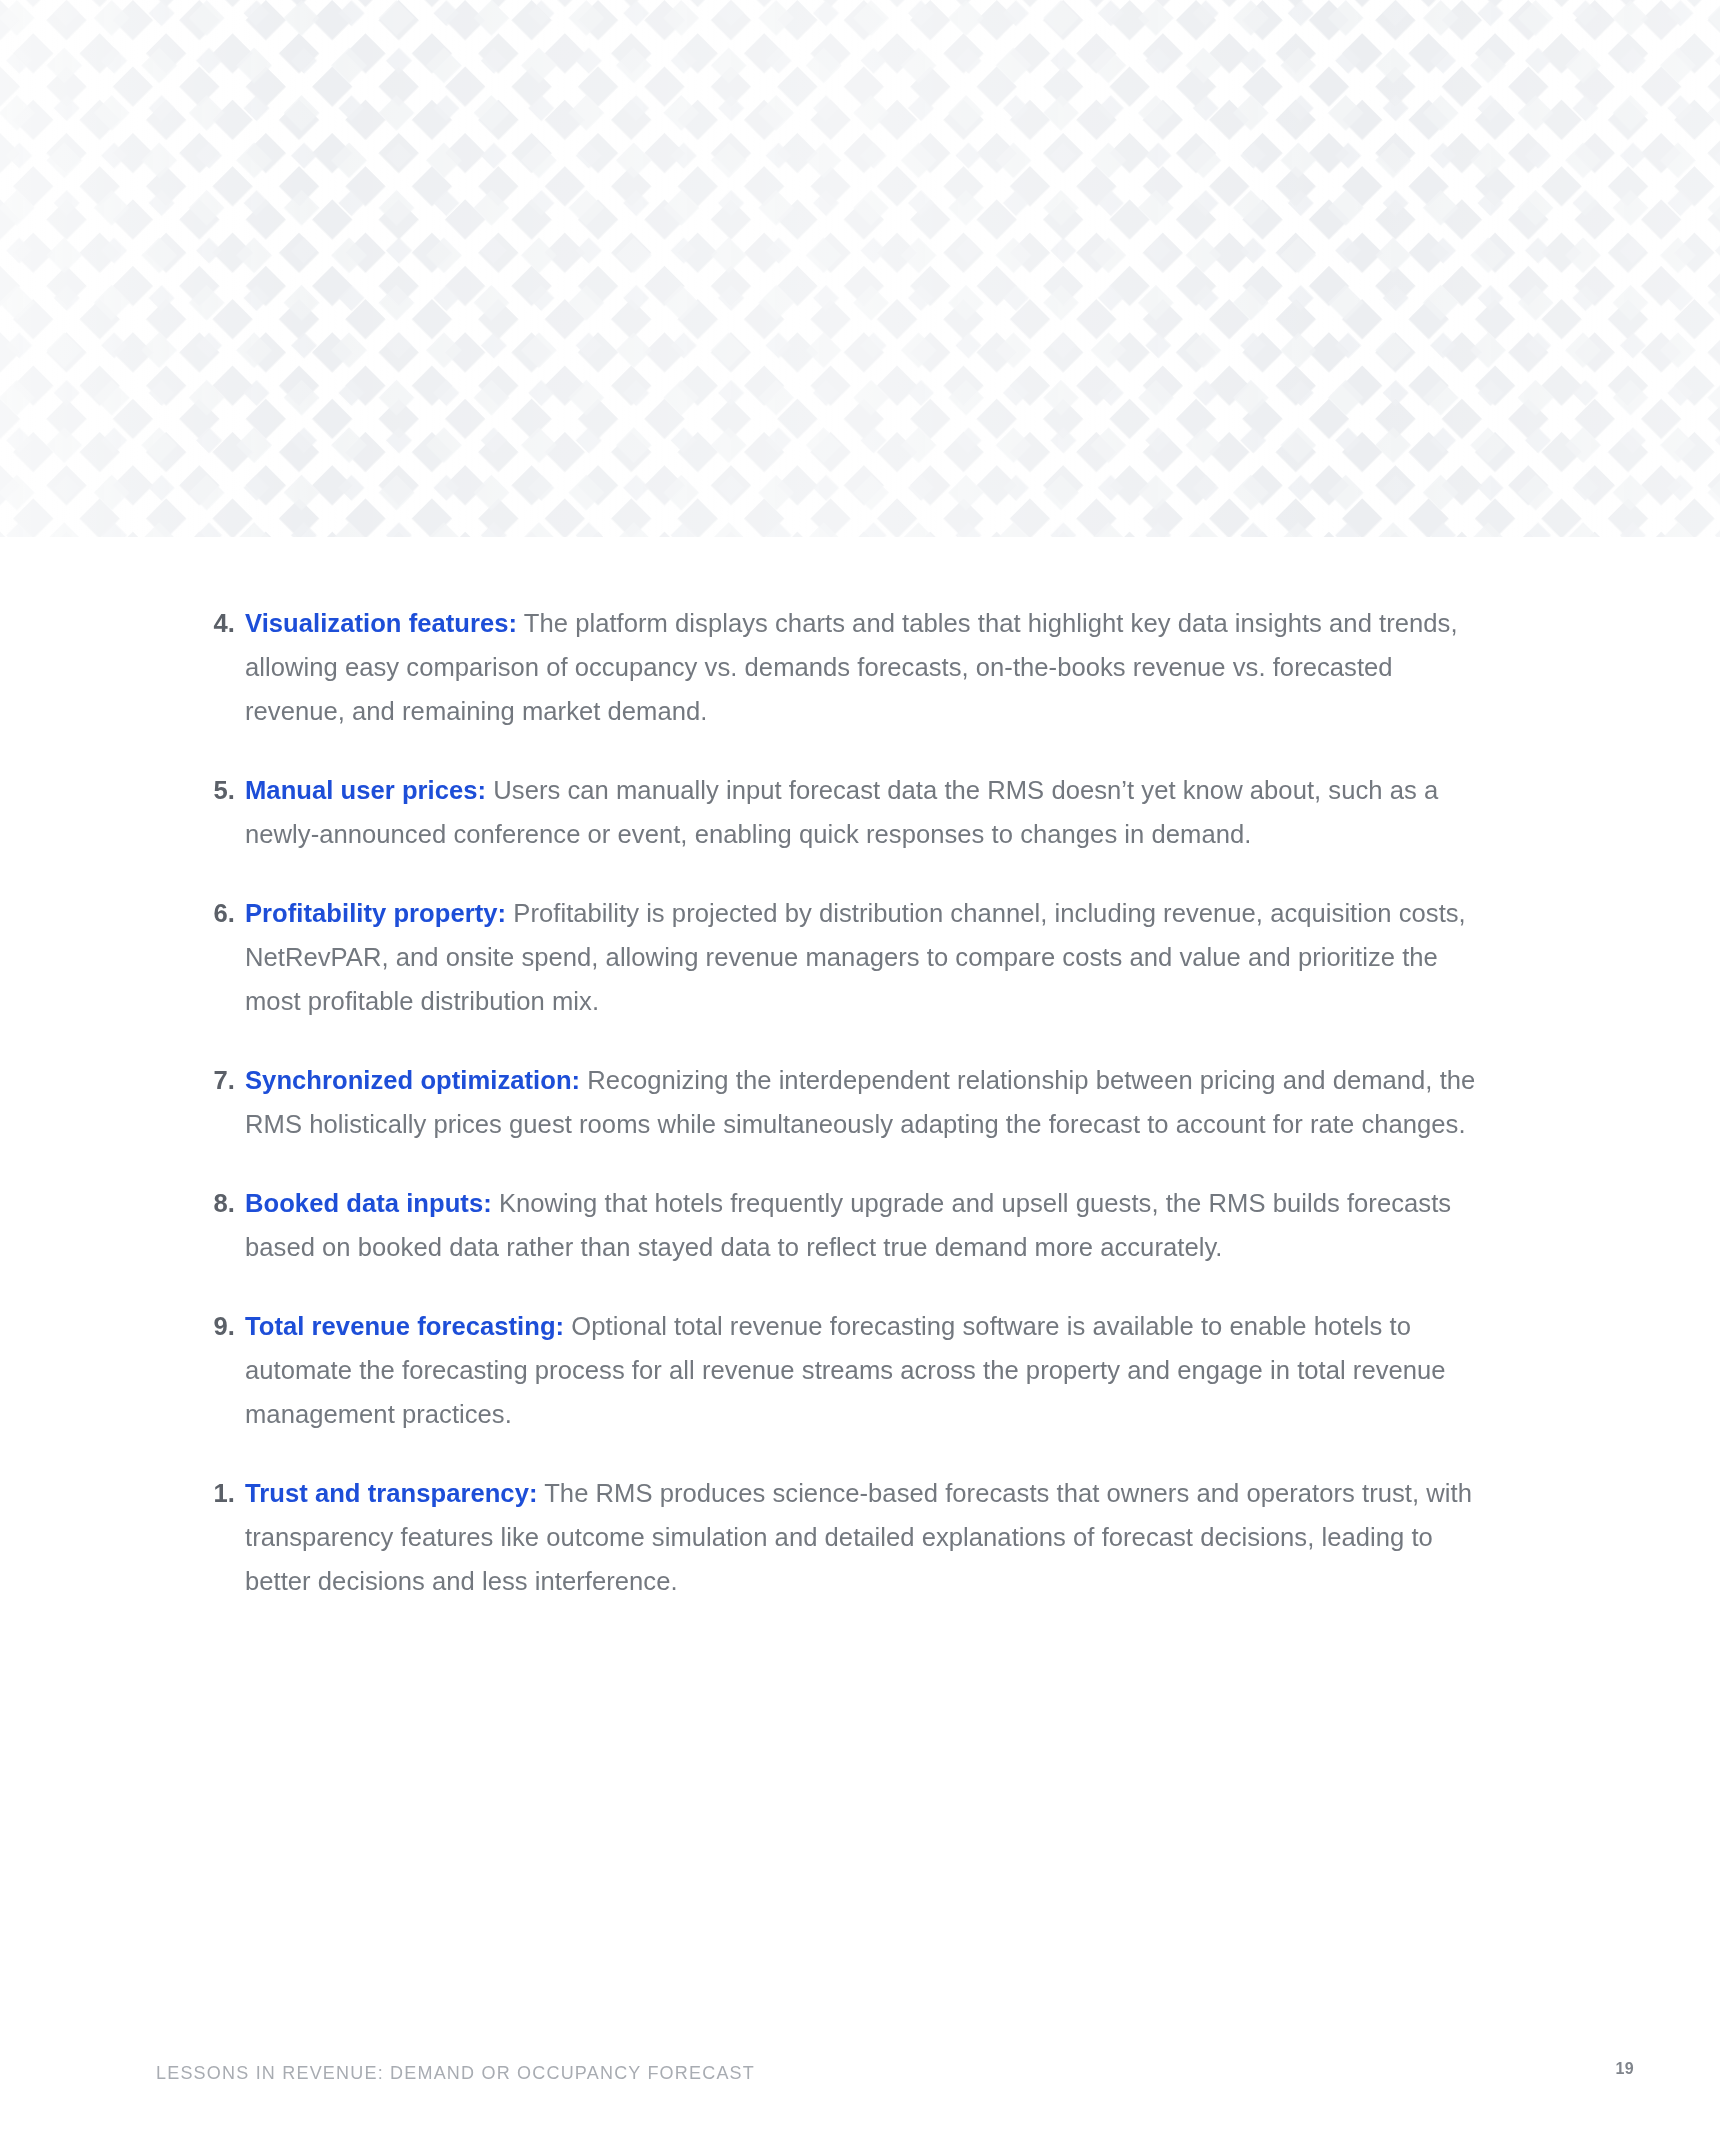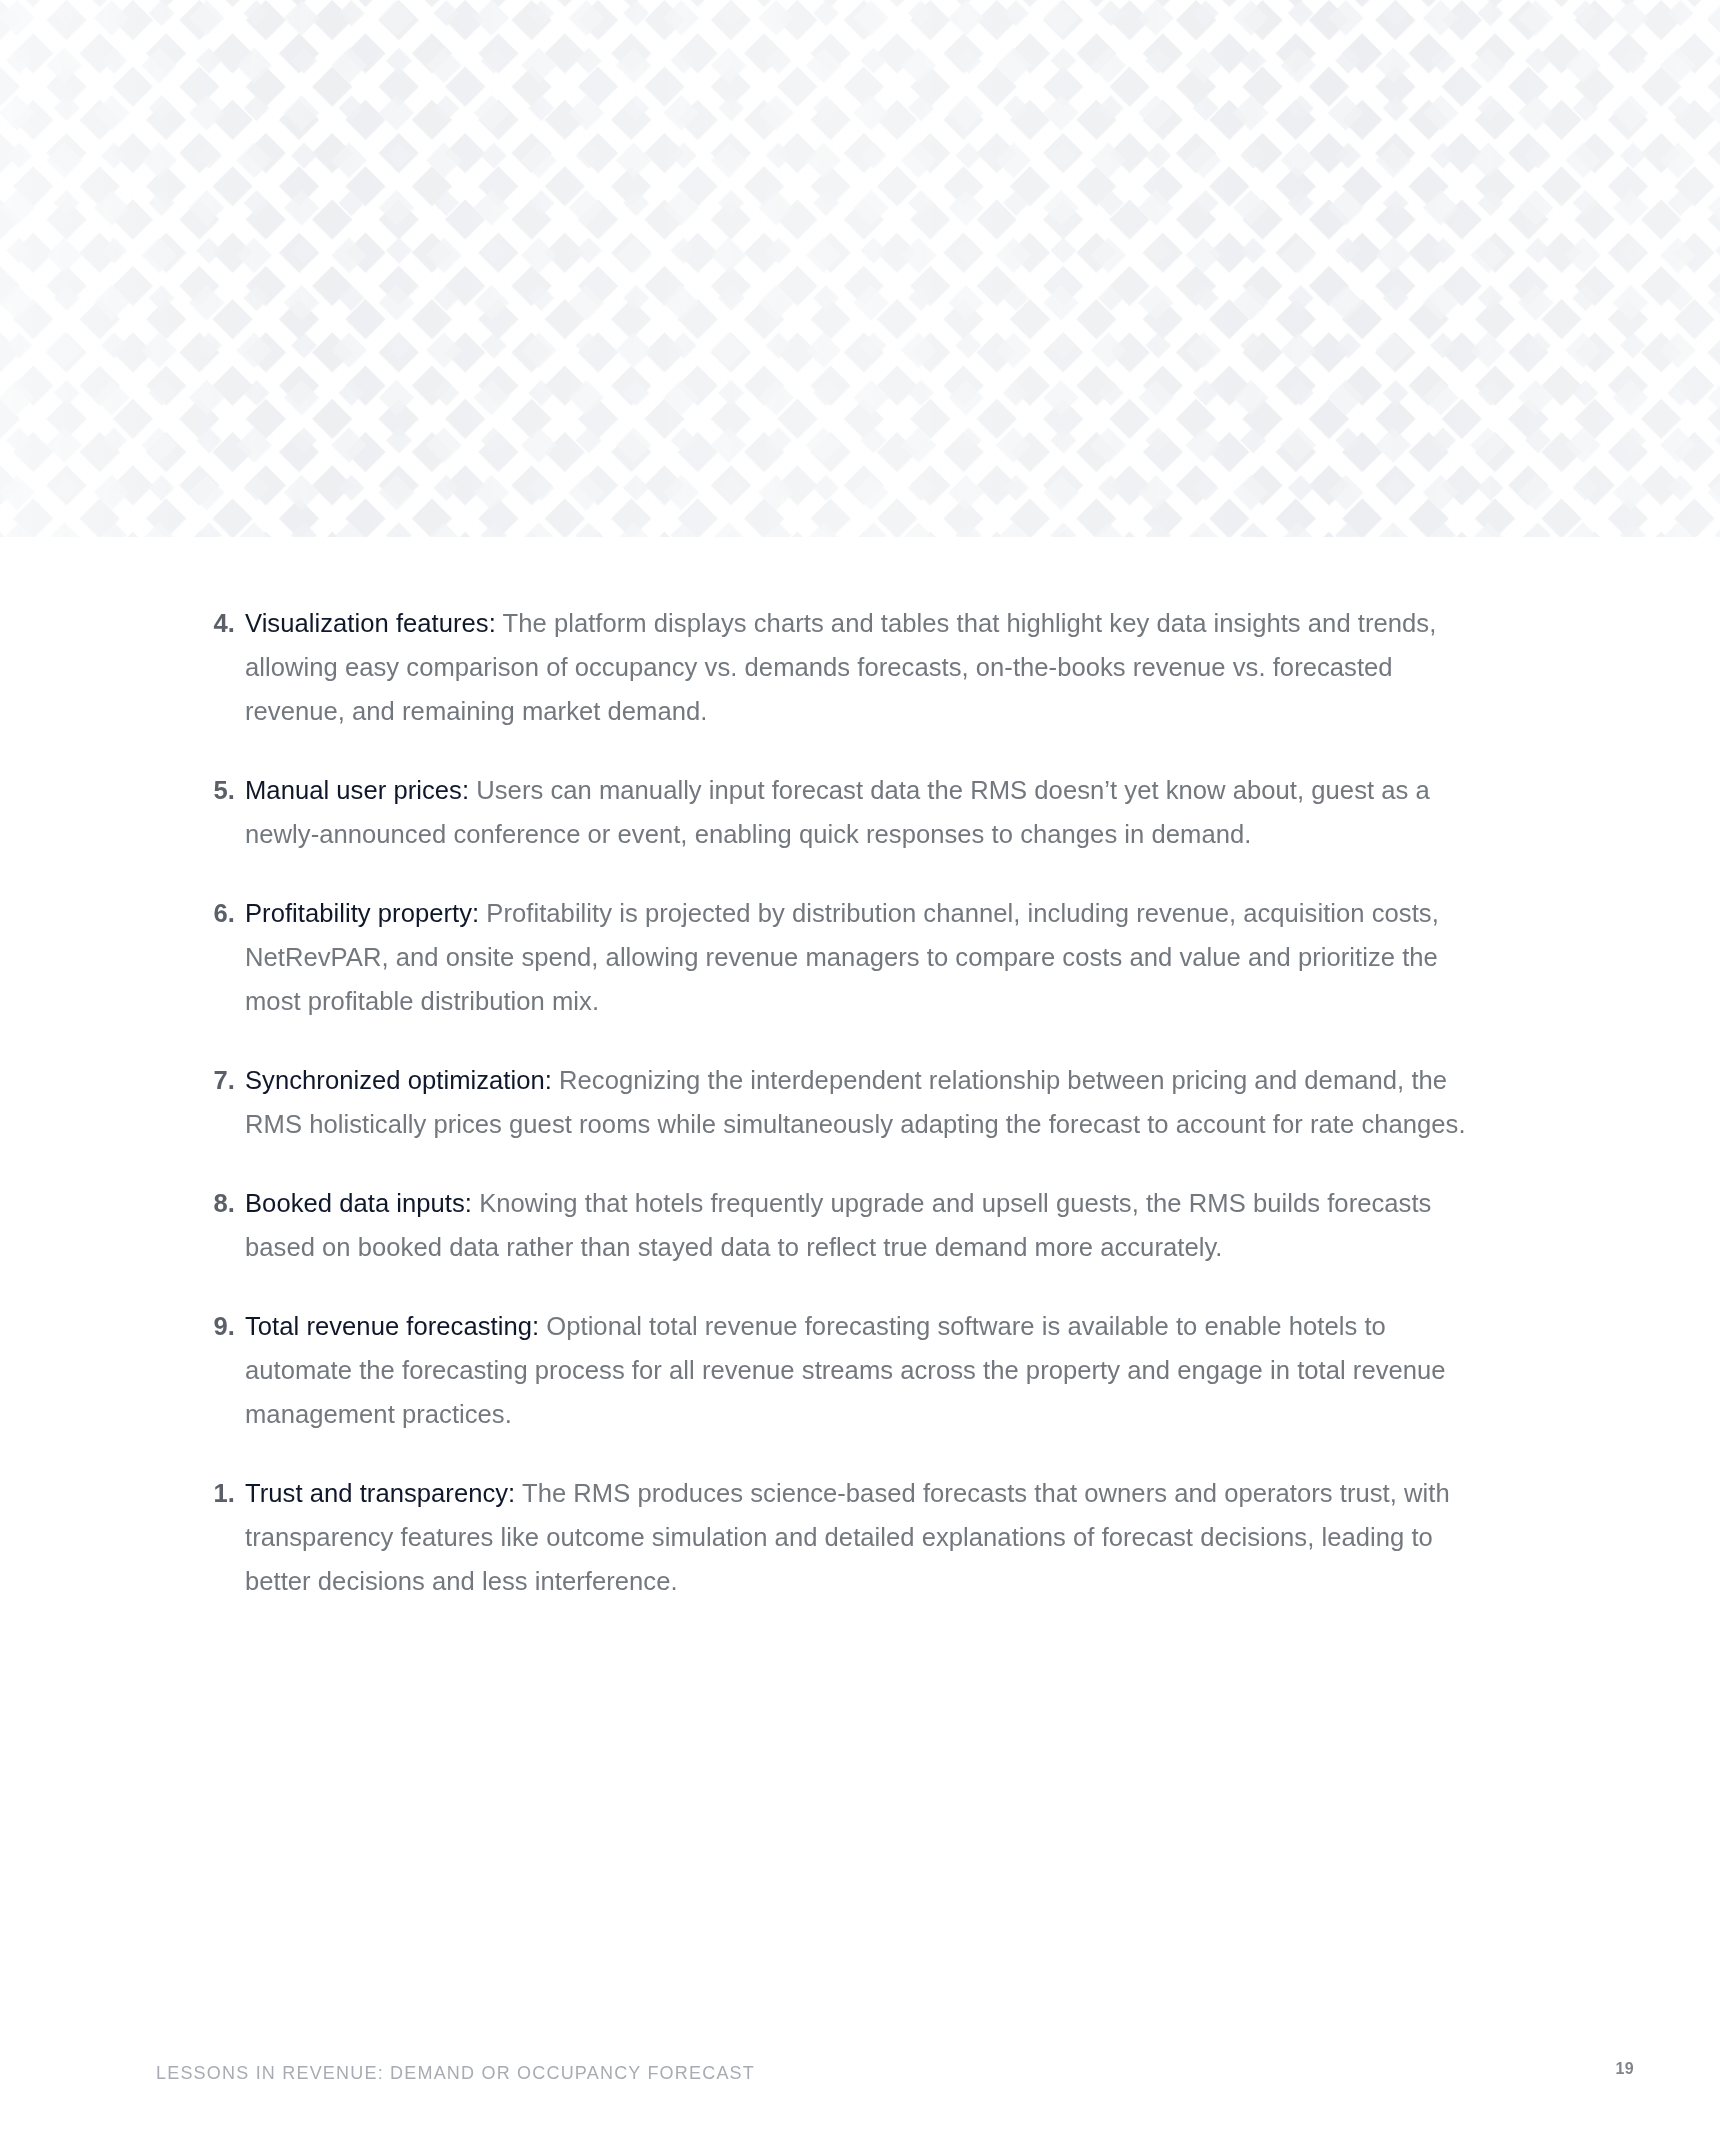--- a/index.html
+++ b/index.html
@@ -76,22 +76,22 @@
     padding-left: 10px;
     font-size: 25.6px;
     line-height: 44px;
     color: #6e737b;
     letter-spacing: 0.04px;
     font-family: "Liberation Sans", "DejaVu Sans", sans-serif;
     text-align: left;
   }
 
   .item-title {
-    font-weight: 400;
-    color: #0f172a;
+    font-weight: 700;
+    color: #1d4ed8;
   }
 
   .item-text {
     font-weight: 400;
     color: #73787f;
   }
 
   
   .footer {
     position: absolute;
@@ -168,21 +168,21 @@
   <div class="content">
     <ol class="list-block" style="list-style:none;margin:0;padding:0;">
 
       <li class="list-item">
         <span class="item-number">4.</span>
         <span class="item-body"><span class="item-title">Visualization features:</span><span class="item-text"> The platform displays charts and tables that highlight key data insights and trends, allowing easy comparison of occupancy vs. demands forecasts, on-the-books revenue vs. forecasted revenue, and remaining market demand.</span></span>
       </li>
 
       <li class="list-item">
         <span class="item-number">5.</span>
-        <span class="item-body"><span class="item-title">Manual user prices:</span><span class="item-text"> Users can manually input forecast data the RMS doesn’t yet know about, guest as a newly-announced conference or event, enabling quick responses to changes in demand.</span></span>
+        <span class="item-body"><span class="item-title">Manual user prices:</span><span class="item-text"> Users can manually input forecast data the RMS doesn’t yet know about, such as a newly-announced conference or event, enabling quick responses to changes in demand.</span></span>
       </li>
 
       <li class="list-item">
         <span class="item-number">6.</span>
         <span class="item-body"><span class="item-title">Profitability property:</span><span class="item-text"> Profitability is projected by distribution channel, including revenue, acquisition costs, NetRevPAR, and onsite spend, allowing revenue managers to compare costs and value and prioritize the most profitable distribution mix.</span></span>
       </li>
 
       <li class="list-item">
         <span class="item-number">7.</span>
         <span class="item-body"><span class="item-title">Synchronized optimization:</span><span class="item-text"> Recognizing the interdependent relationship between pricing and demand, the RMS holistically prices guest rooms while simultaneously adapting the forecast to account for rate changes.</span></span>

